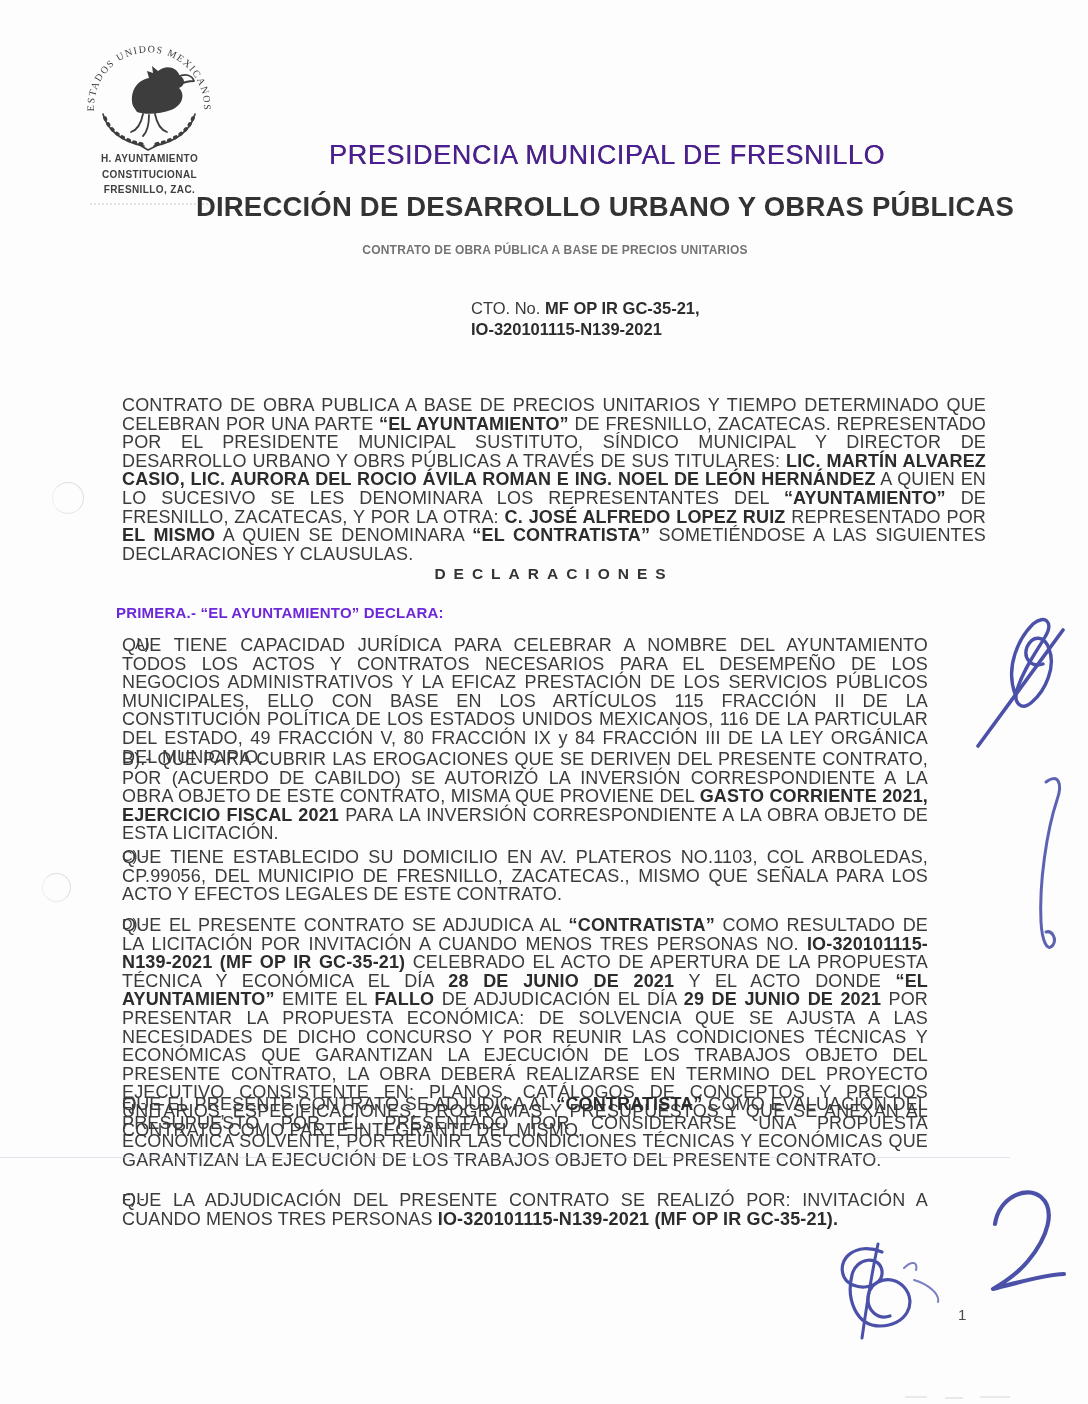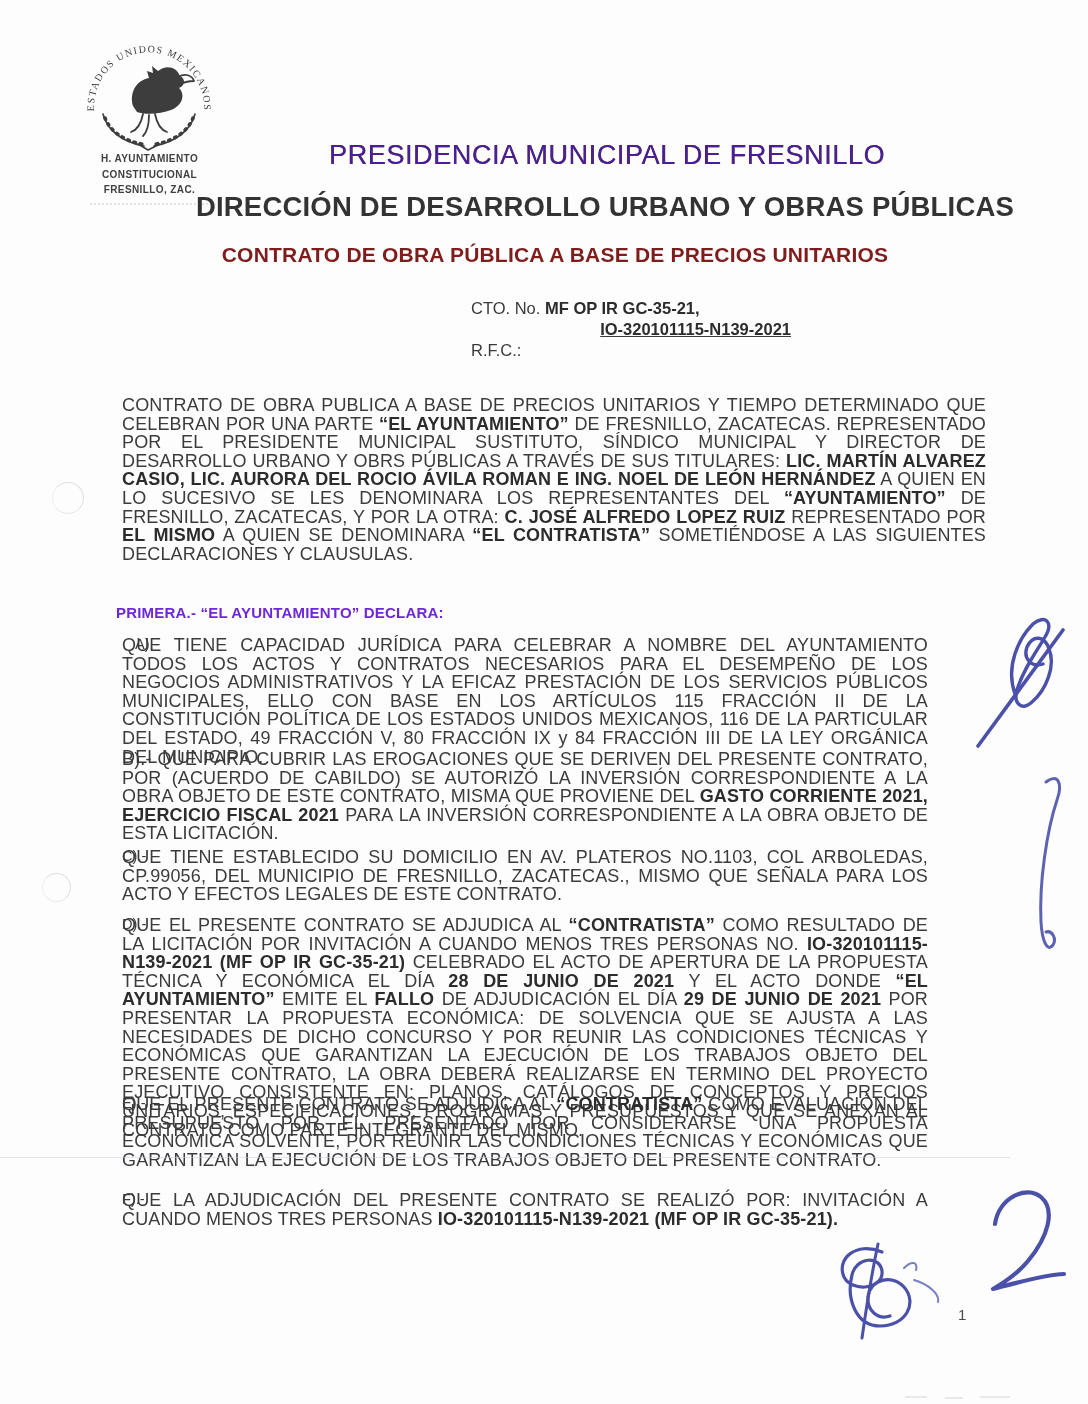--- a/index.html
+++ b/index.html
@@ -9,24 +9,24 @@
   b{color:#2c2c2c;}
   
   .org{left:62px;top:151px;width:175px;text-align:center;font-weight:bold;
        font-size:10px;line-height:15.5px;color:#3f3f3f;letter-spacing:0.4px;}
   .smudge{left:90px;top:203px;width:130px;border-bottom:2px dotted #d3d3d3;opacity:.6;}
   
   .title1{left:127px;top:140px;width:960px;text-align:center;font-size:27px;
           color:#4c1d95;letter-spacing:0.6px;text-shadow:0.35px 0 0 #4b4b4b;}
   .title2{left:125px;top:191px;width:960px;text-align:center;font-size:27.5px;
           font-weight:bold;color:#333;letter-spacing:0.2px;}
-  .title3{left:122px;top:243px;width:866px;text-align:center;font-size:21px;
-          font-weight:bold;color:#7f1d1d;letter-spacing:0.2px;}
+  .title3{left:122px;top:243px;width:866px;text-align:center;font-size:12px;
+          font-weight:bold;color:#737373;letter-spacing:0.2px;}
   .cto{left:447px;top:298px;width:340px;font-size:16.5px;line-height:21px;color:#3a3a3a;margin-left:24px;}
-  .cto .l2{text-align:right;width:320px;text-decoration:underline;}
+  .cto .l2{text-align:left;width:320px;}
   
   p.doc{margin:0;text-align:justify;font-size:18px;line-height:18.6px;
         letter-spacing:0.15px;color:#3b3b3b;}
   .intro{left:122px;top:396px;width:864px;line-height:19.2px;}
   .decl{left:122px;top:565px;width:864px;text-align:center;font-weight:bold;
         font-size:15.5px;letter-spacing:8px;color:#333;}
   .primera{left:116px;top:604px;font-size:15px;font-weight:bold;color:#6d28d9;letter-spacing:0.2px;}
   .clause{left:122px;width:864px;}
   .clabel{position:absolute;left:0;top:0;font-size:14.6px;color:#3b3b3b;}
   .ctext{margin-left:58px;width:806px;}
@@ -70,25 +70,25 @@
   </div>
   <div class="abs smudge"></div>
 
   <div class="abs title1">PRESIDENCIA MUNICIPAL DE FRESNILLO</div>
   <div class="abs title2">DIRECCIÓN DE DESARROLLO URBANO Y OBRAS PÚBLICAS</div>
   <div class="abs title3">CONTRATO DE OBRA PÚBLICA A BASE DE PRECIOS UNITARIOS</div>
 
   <div class="abs cto">
     <div><span>CTO. No. </span><b>MF OP IR GC-35-21,</b></div>
     <div class="l2"><b>IO-320101115-N139-2021</b></div>
-    <div>R.F.C.:</div>
   </div>
 
   <p class="doc abs intro"><span>CONTRATO DE OBRA PUBLICA A BASE DE PRECIOS UNITARIOS Y TIEMPO DETERMINADO QUE CELEBRAN POR UNA PARTE </span><b>“EL AYUNTAMIENTO”</b><span> DE FRESNILLO, ZACATECAS. REPRESENTADO POR EL PRESIDENTE MUNICIPAL SUSTITUTO, SÍNDICO MUNICIPAL Y DIRECTOR DE DESARROLLO URBANO Y OBRS PÚBLICAS A TRAVÉS DE SUS TITULARES: </span><b>LIC. MARTÍN ALVAREZ CASIO,  LIC. AURORA DEL ROCIO ÁVILA ROMAN E  ING. NOEL DE LEÓN HERNÁNDEZ</b><span> A QUIEN EN LO SUCESIVO SE LES DENOMINARA LOS REPRESENTANTES DEL </span><b>“AYUNTAMIENTO”</b><span> DE FRESNILLO, ZACATECAS, Y POR LA OTRA: </span><b>C. JOSÉ ALFREDO LOPEZ RUIZ</b><span> REPRESENTADO POR  </span><b>EL MISMO</b><span> A QUIEN SE DENOMINARA </span><b>“EL CONTRATISTA”</b><span> SOMETIÉNDOSE A LAS  SIGUIENTES DECLARACIONES Y CLAUSULAS.</span></p>
 
+  <div class="abs decl">DECLARACIONES</div>
   <div class="abs primera">PRIMERA.- “EL AYUNTAMIENTO” DECLARA:</div>
 
   <div class="abs clause" style="top:636px;">
     <span class="clabel" style="left:13px;">A).-</span>
     <p class="doc ctext"><span>QUE TIENE CAPACIDAD JURÍDICA PARA CELEBRAR A NOMBRE DEL AYUNTAMIENTO TODOS LOS ACTOS Y CONTRATOS NECESARIOS PARA EL DESEMPEÑO DE LOS NEGOCIOS ADMINISTRATIVOS Y LA EFICAZ PRESTACIÓN DE LOS SERVICIOS PÚBLICOS MUNICIPALES, ELLO CON BASE EN LOS ARTÍCULOS 115 FRACCIÓN II DE LA CONSTITUCIÓN POLÍTICA DE LOS ESTADOS UNIDOS MEXICANOS, 116 DE LA PARTICULAR DEL ESTADO, 49 FRACCIÓN V, 80 FRACCIÓN IX y 84 FRACCIÓN III DE LA LEY ORGÁNICA DEL MUNICIPIO.</span></p>
   </div>
 
   <div class="abs clause" style="top:750px;">
     <p class="doc ctext"><span>B).- QUE PARA CUBRIR LAS EROGACIONES QUE SE DERIVEN DEL PRESENTE CONTRATO, POR (ACUERDO DE CABILDO) SE AUTORIZÓ LA INVERSIÓN CORRESPONDIENTE A LA OBRA OBJETO DE ESTE CONTRATO, MISMA QUE PROVIENE DEL </span><b>GASTO CORRIENTE 2021,</b><span>   </span><b>EJERCICIO FISCAL 2021</b><span>   PARA LA INVERSIÓN CORRESPONDIENTE A LA OBRA OBJETO DE ESTA LICITACIÓN.</span></p>
   </div>

